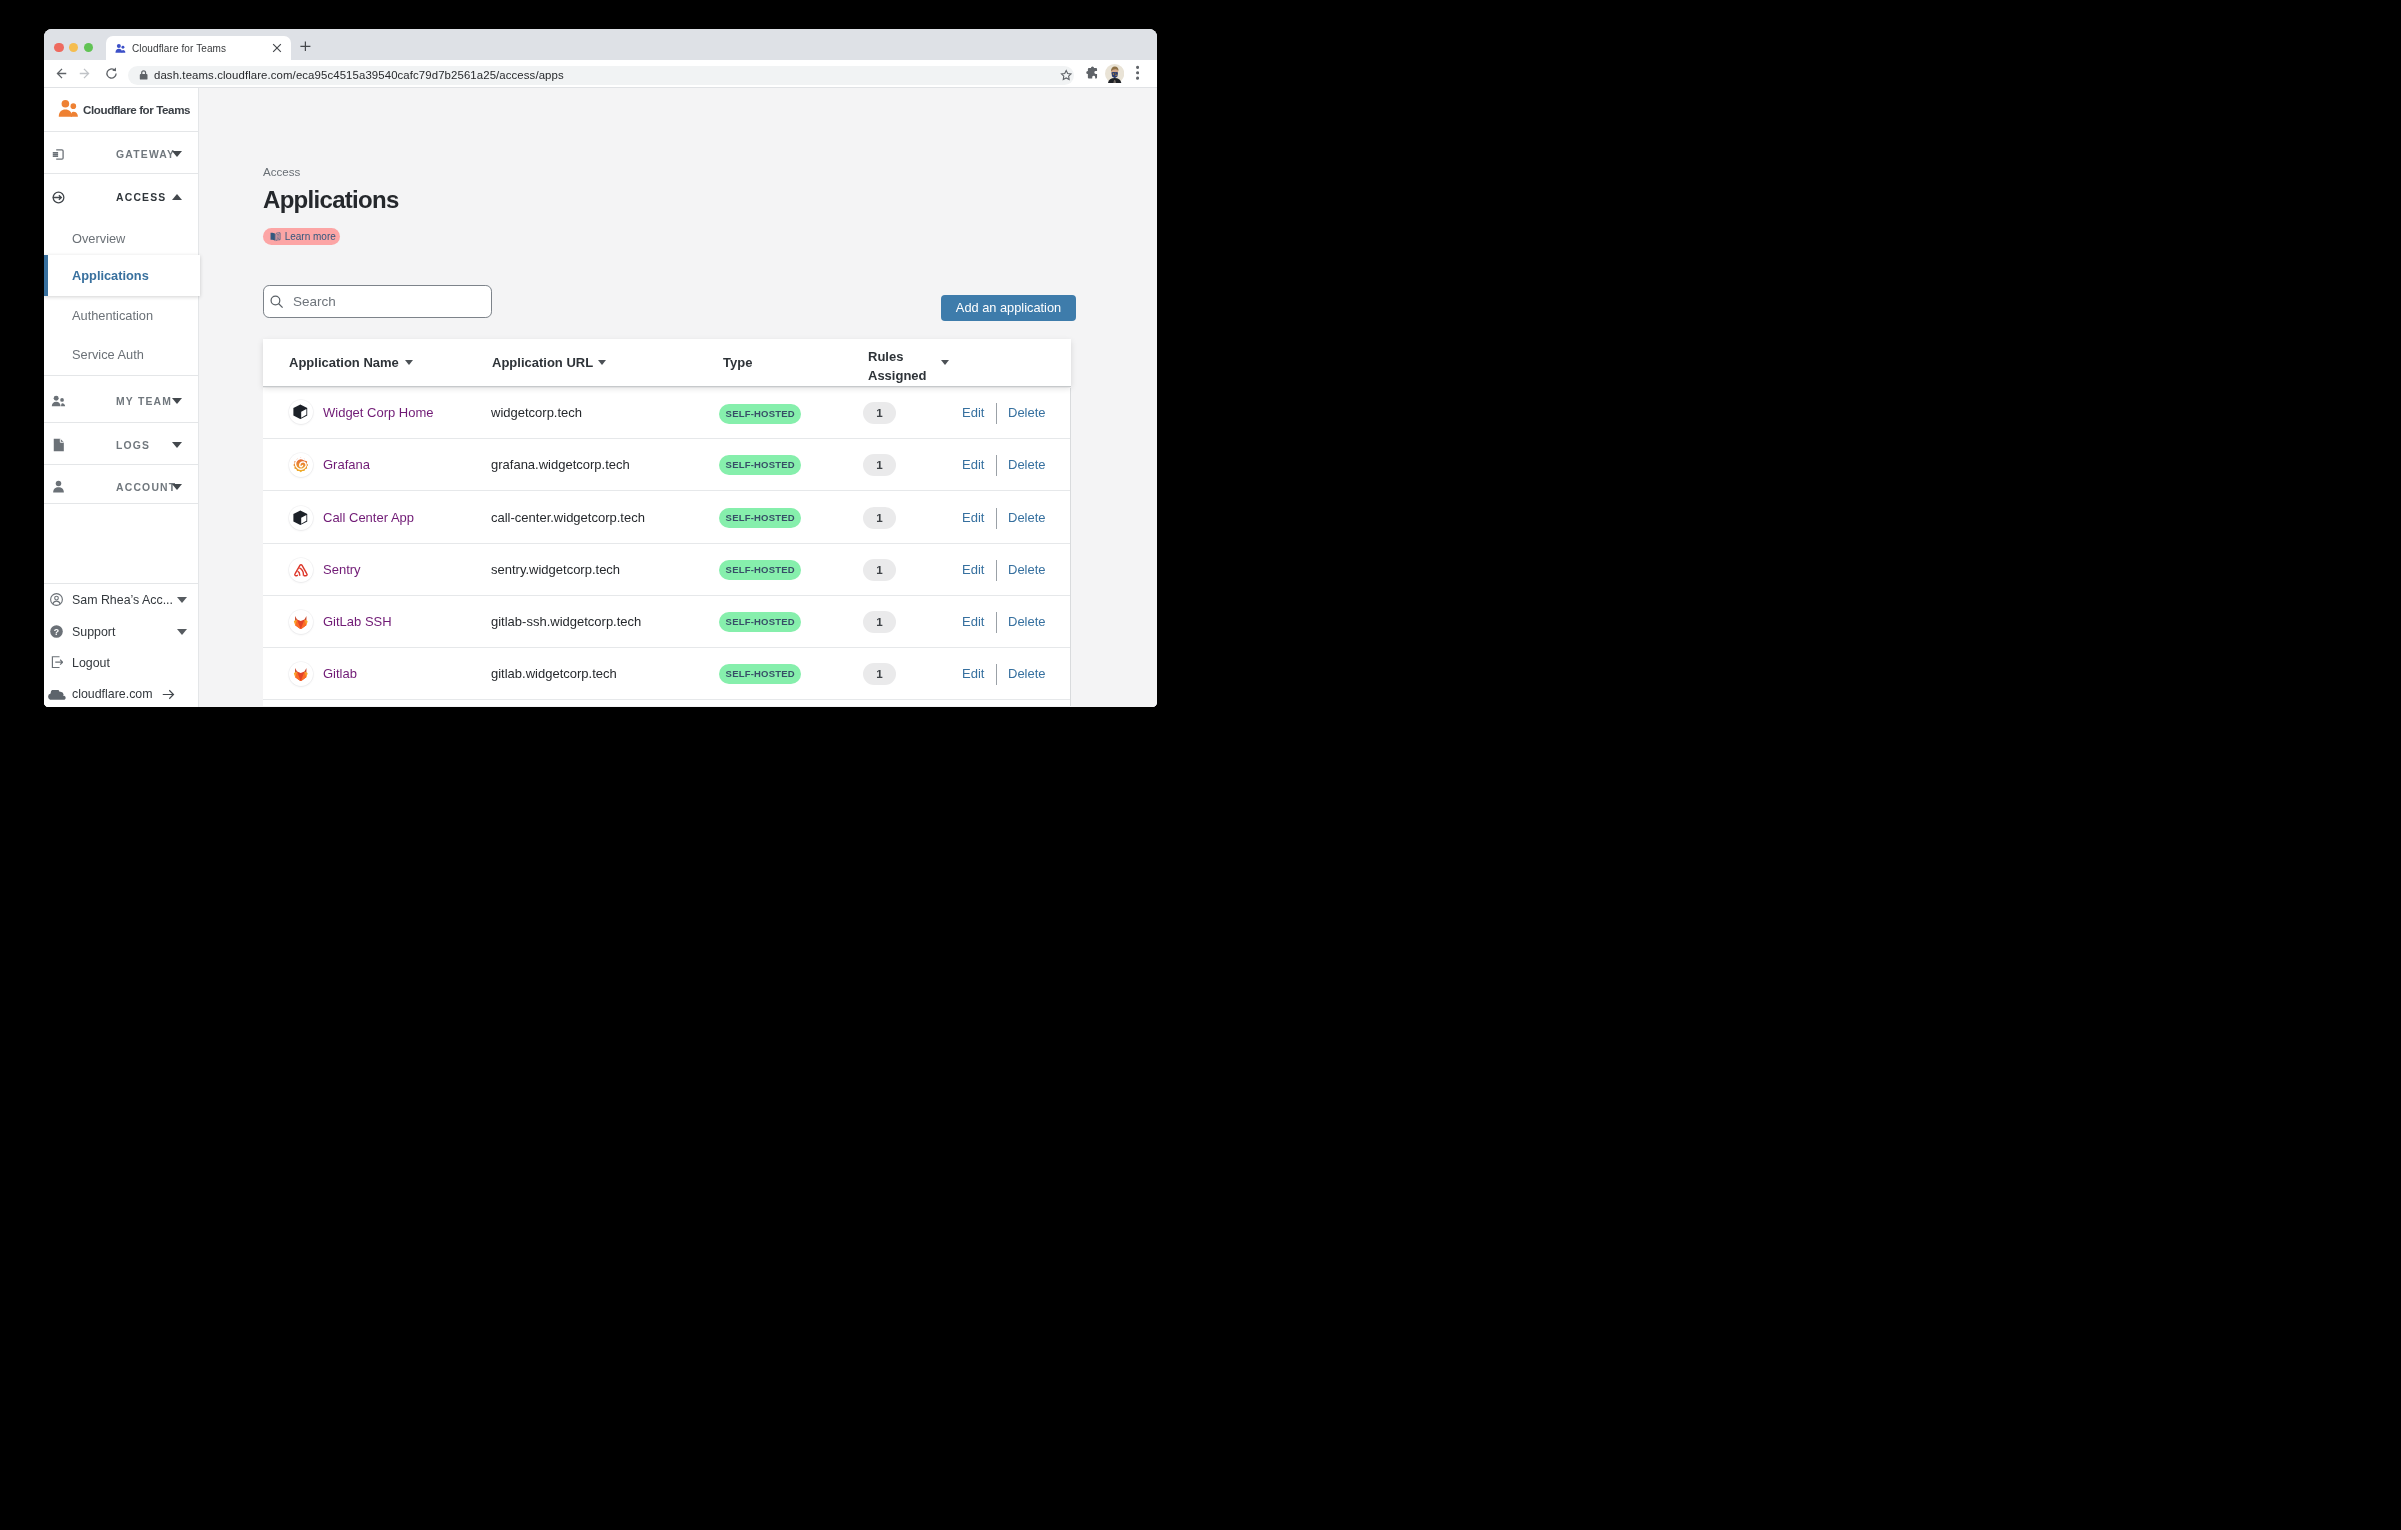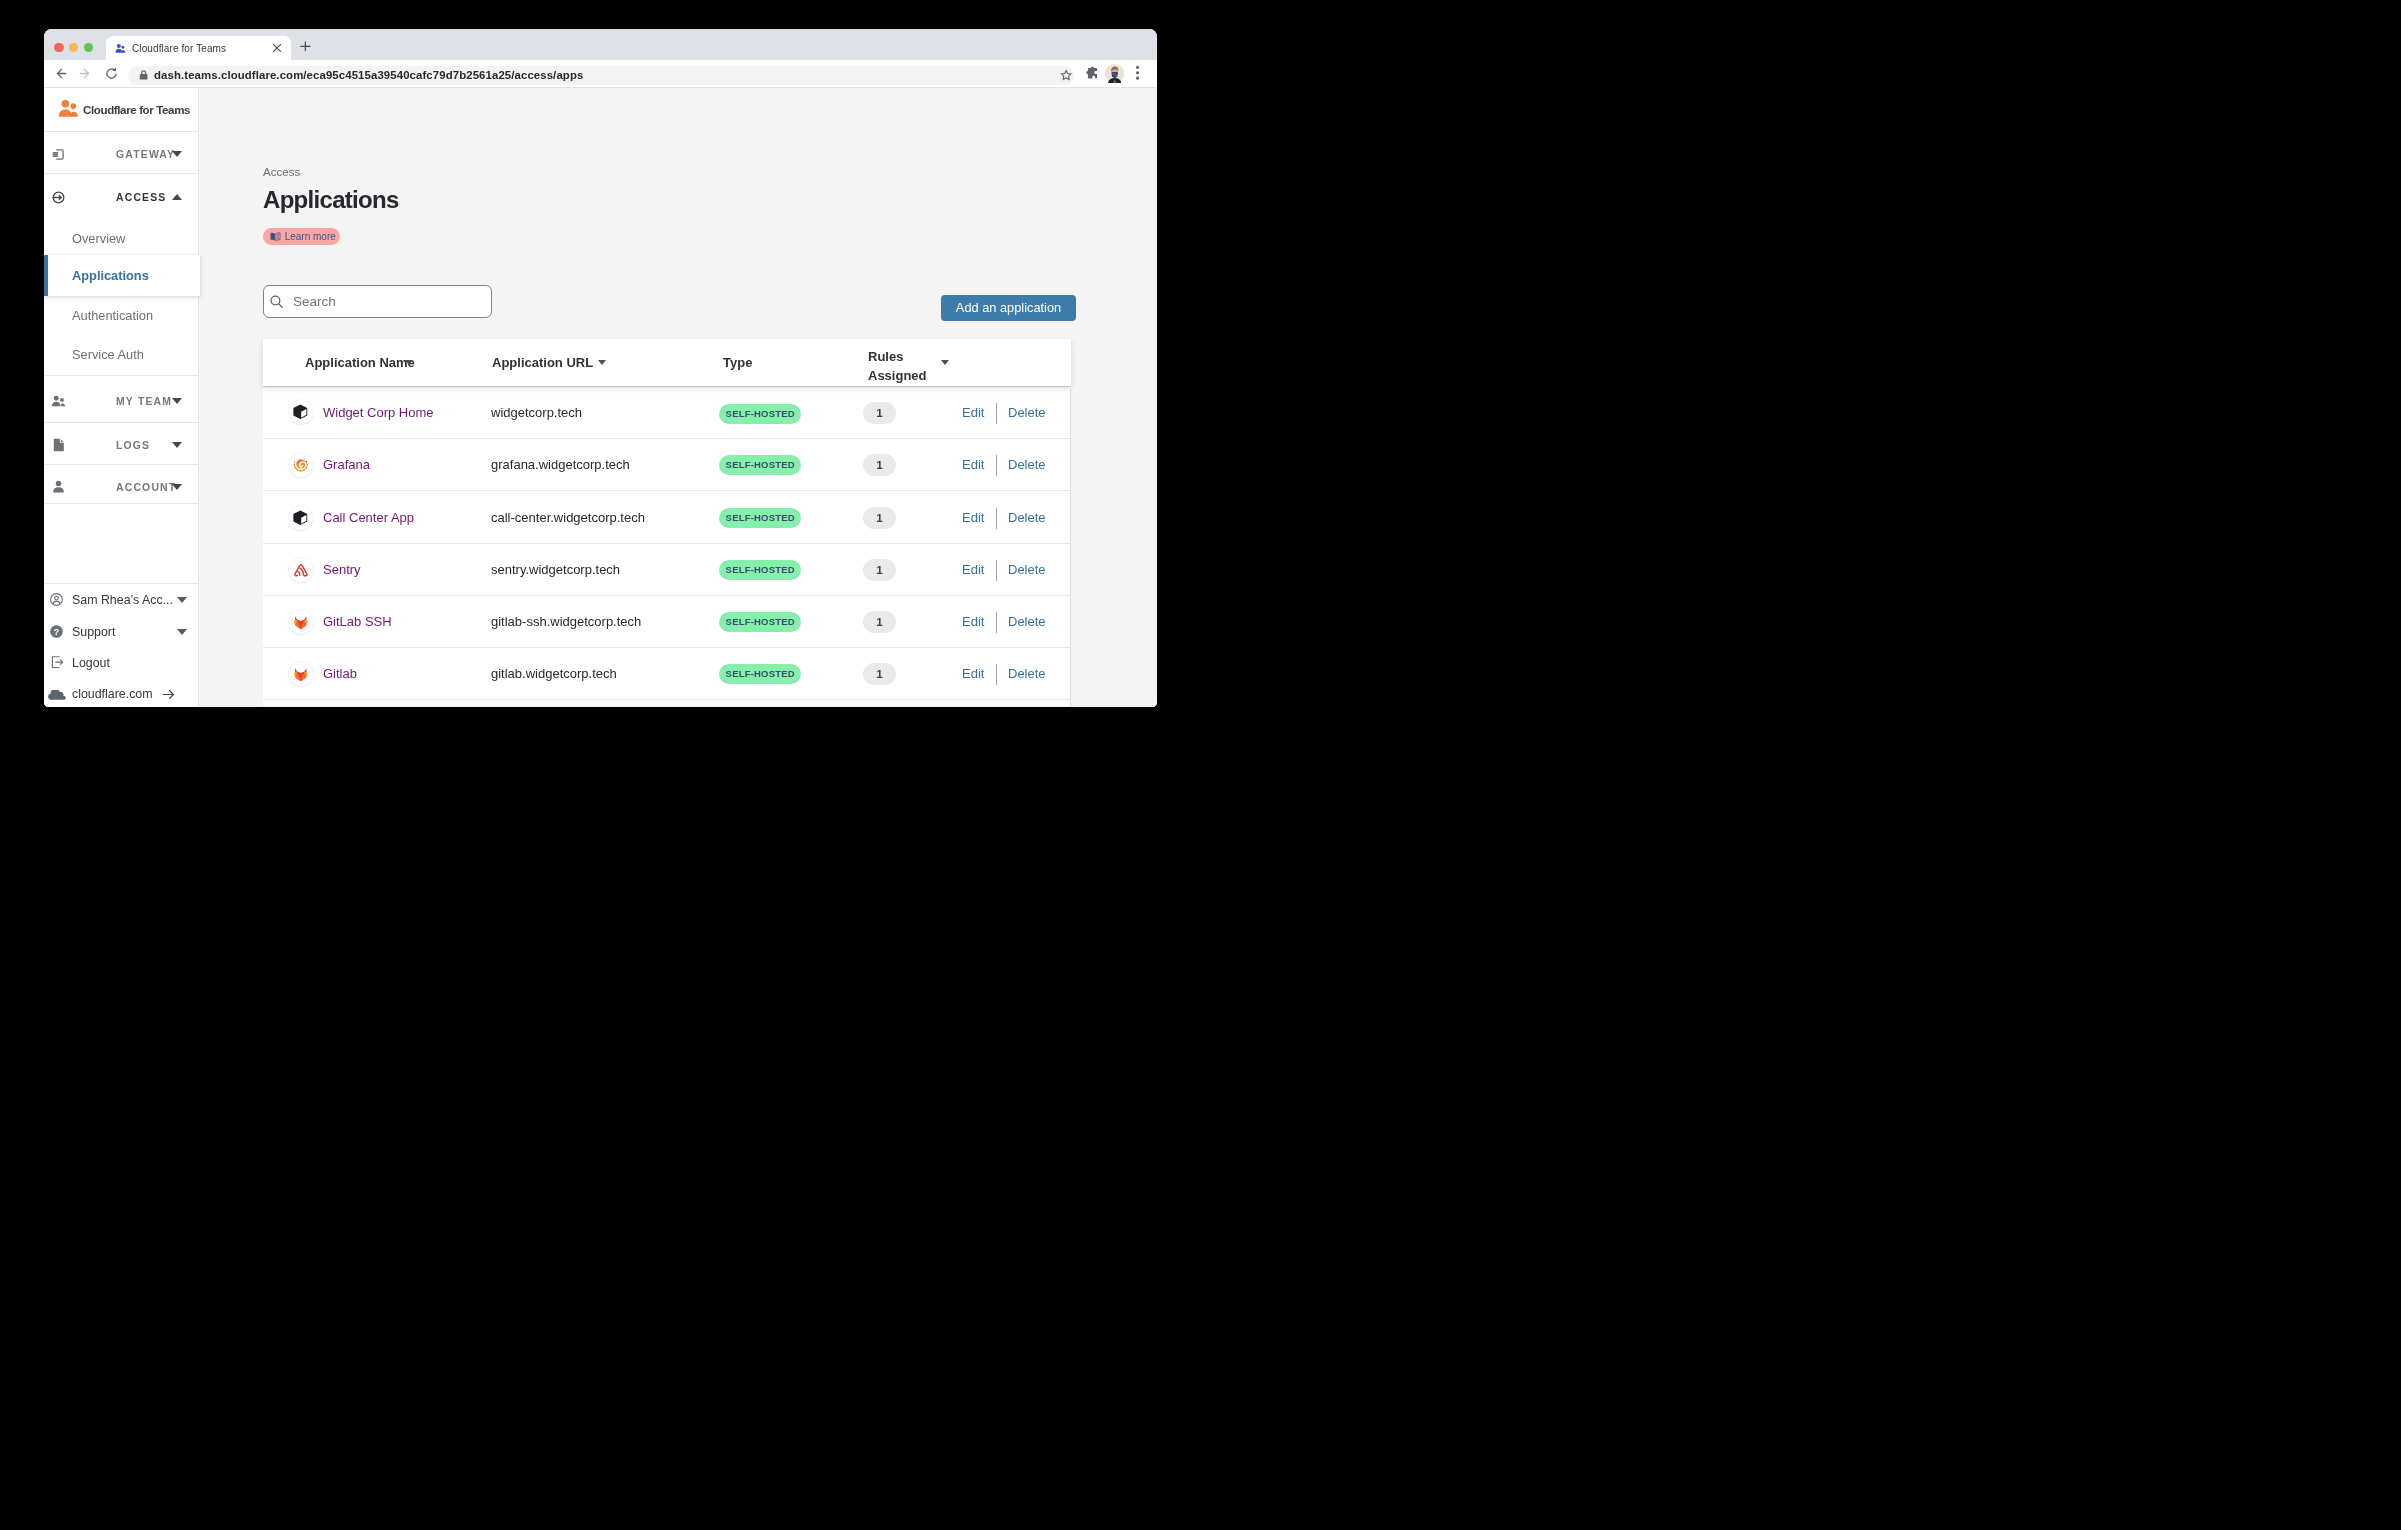--- a/index.html
+++ b/index.html
@@ -5,21 +5,21 @@
   * { margin:0; padding:0; box-sizing:border-box; }
   html,body { width:1201px; height:765px; background:#000; font-family:"Liberation Sans", sans-serif; overflow:hidden; }
   .window { position:absolute; left:44px; top:29px; width:1113px; height:678px; border-radius:7.7px 7.7px 4.6px 4.6px; overflow:hidden; background:#fff; }
   
   .tabstrip { position:absolute; left:0; top:0; width:100%; height:31px; background:#dee1e6; }
   .tl { position:absolute; top:14px; width:9.3px; height:9.3px; border-radius:50%; }
   .tab { position:absolute; left:62px; top:6.6px; width:185px; height:24.4px; background:#fff; border-radius:7px 7px 0 0; }
   .tabtitle { position:absolute; left:26px; top:7px; font-size:10px; color:#37393b; letter-spacing:0.1px; }
   
   .toolbar { position:absolute; left:0; top:31px; width:100%; height:27.5px; background:#fff; border-bottom:0.8px solid #e0e2e5; }
-  .urlbar { position:absolute; left:84px; top:5.8px; width:946px; height:19px; border-radius:9.7px; background:#f1f3f4;font-weight:bold; }
+  .urlbar { position:absolute; left:84px; top:5.8px; width:946px; height:19px; border-radius:9.7px; background:#f1f3f4; }
   .urltext { position:absolute; left:26px; top:3.1px; font-size:11.4px; color:#27292c; letter-spacing:0.1px;}
   
   .page { position:absolute; left:0; top:59px; width:100%; height:619px; background:#f4f4f5; }
   .sidebar { position:absolute; left:0; top:0; width:155px; height:100%; background:#fff; border-right:0.8px solid #e4e6e8; }
   .sep { position:absolute; left:0; width:155px; height:0.8px; background:#e4e6e8; }
   .navlabel { position:absolute; left:28px; font-size:10.4px; font-weight:bold; letter-spacing:1.2px; color:#70777d;margin-left:44px; }
   .navsub { position:absolute; left:28px; font-size:12.8px; color:#6b7177; }
   .chev { position:absolute; left:128px; width:0; height:0; border-left:5px solid transparent; border-right:5px solid transparent; border-top:6.2px solid #43484d; }
   .chevup { border-top:none; border-bottom:6.2px solid #43484d; }
   .active-item { position:absolute; left:0; top:167px; width:156px; height:41px; background:#fff; box-shadow:0 0.8px 3.9px rgba(0,0,0,0.18); }
@@ -359,21 +359,21 @@
             <div class="rname">Gitlab</div>
             <div class="rurl">gitlab.widgetcorp.tech</div>
             <div class="badge">SELF-HOSTED</div>
             <div class="cpill">1</div>
             <div class="edit">Edit</div>
             <div class="vdiv"></div>
             <div class="del">Delete</div>
           </div>
         </div>
         <div class="thead">
-          <div class="th" style="left:26px; top:15.5px;margin-left:16px;">Application Name</div>
+          <div class="th" style="left:26px; top:15.5px;">Application Name</div>
           <div class="sortarr" style="left:142px; top:21px;"></div>
           <div class="th" style="left:229px; top:15.5px;">Application URL</div>
           <div class="sortarr" style="left:335px; top:21px;"></div>
           <div class="th" style="left:460px; top:15.5px;">Type</div>
           <div class="th" style="left:605px; top:7.7px; line-height:19px;">Rules<br>Assigned</div>
           <div class="sortarr" style="left:678px; top:21px;"></div>
         </div>
       </div>
     </div>
   </div>

